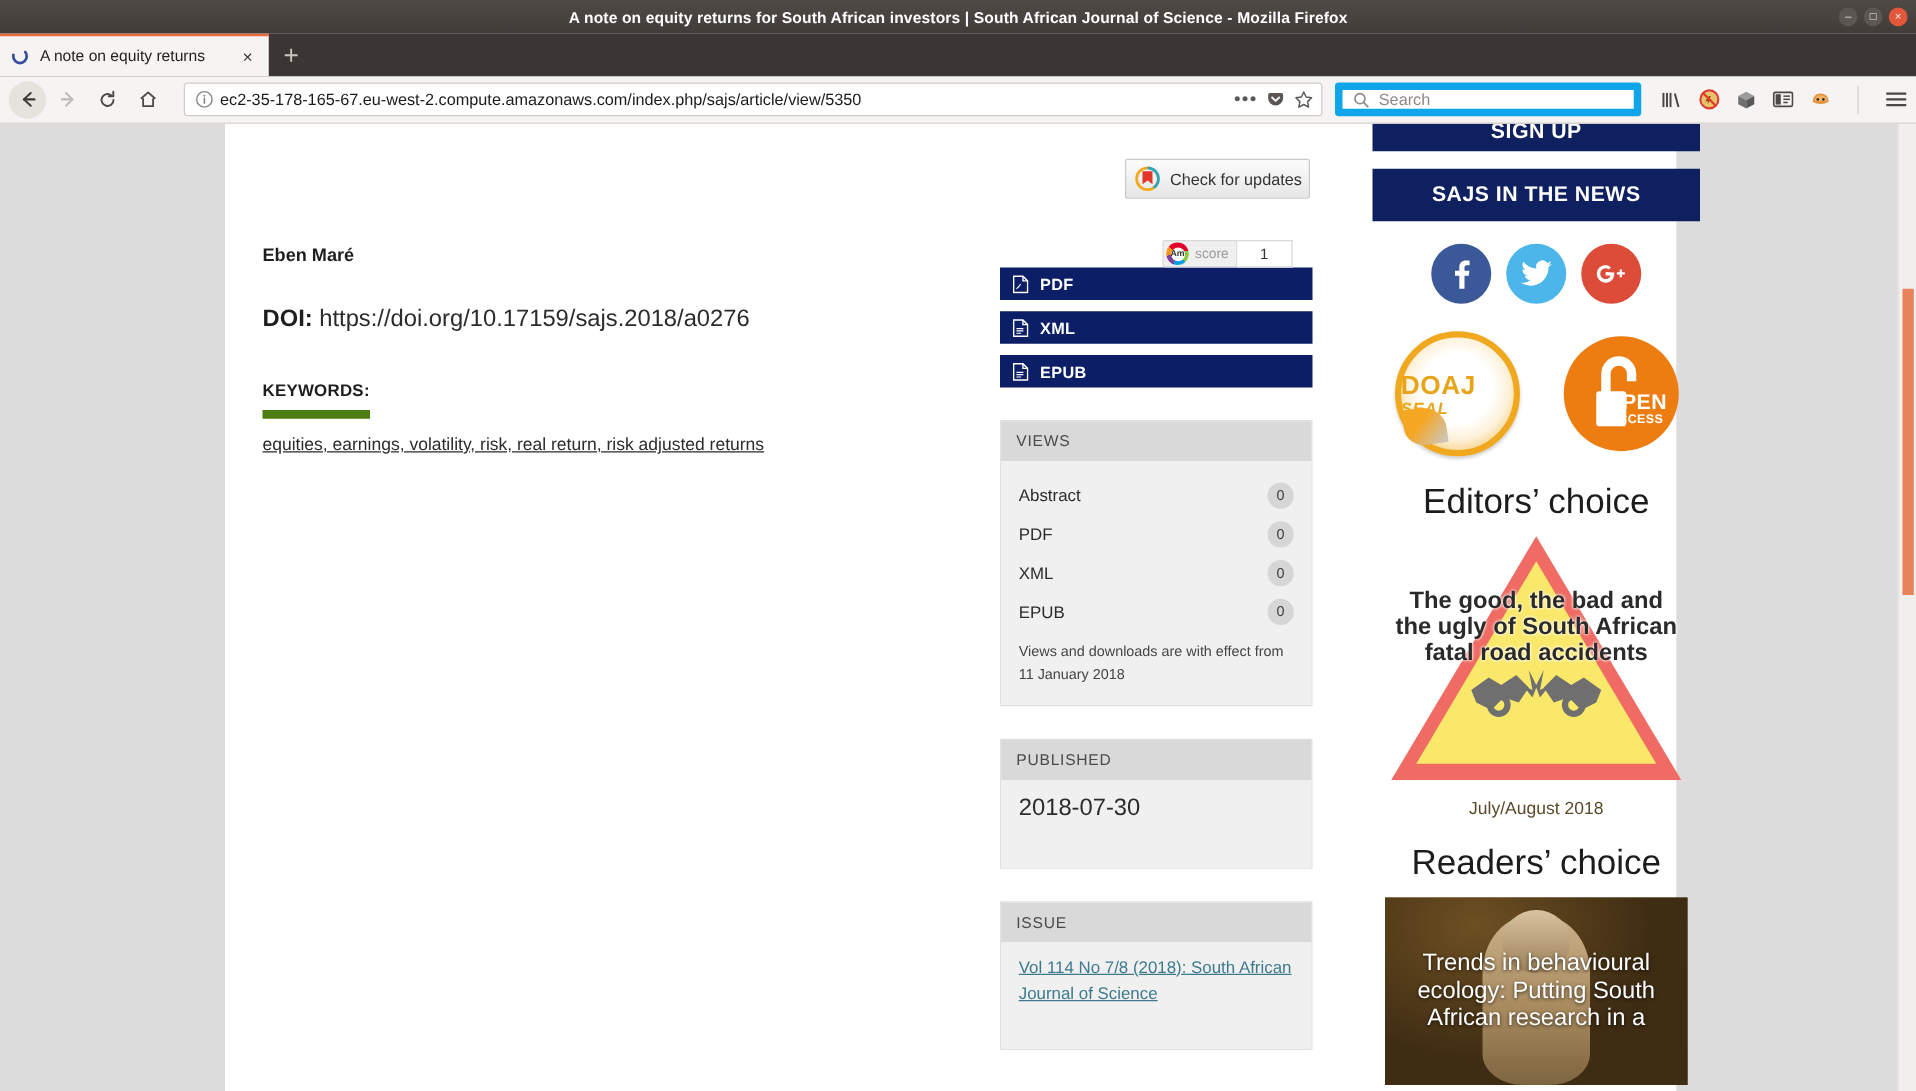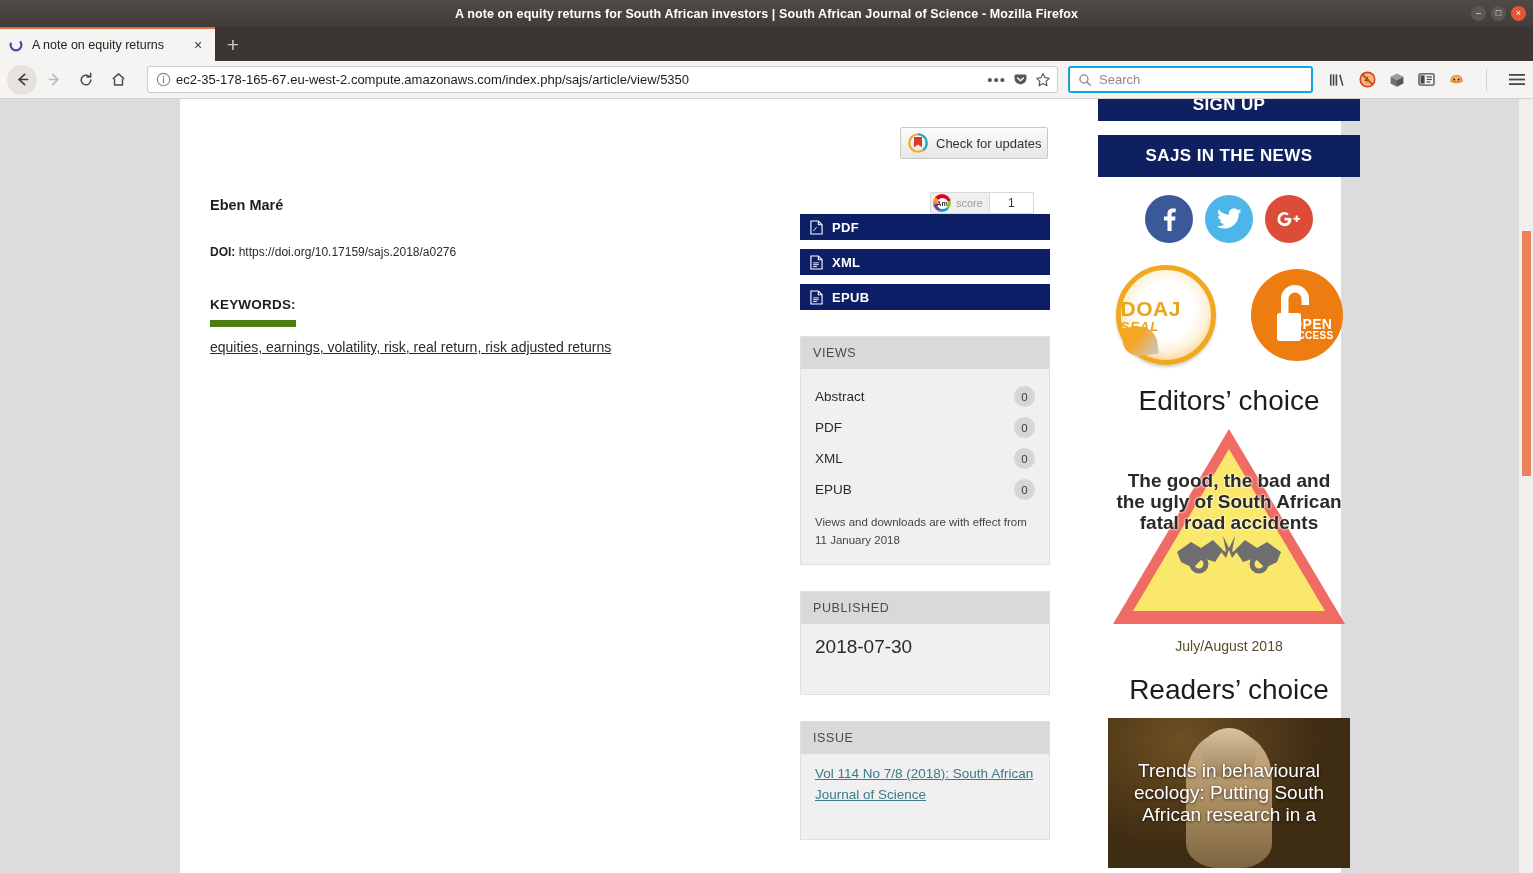--- a/index.html
+++ b/index.html
@@ -110,21 +110,21 @@
   }
   .url-text {
     flex: 1 1 auto;
     font-size: 13px; color: #1d1b19;
     white-space: nowrap; overflow: hidden;
   }
   .url-icons { display: flex; align-items: center; gap: 7px; flex: 0 0 auto; padding-left: 6px; color: #5a5653; }
   .searchbar {
     width: 245px; height: 27px;
     background: #ffffff;
-    border: 2px solid #0ea5e9;
+    border: 6px solid #0ea5e9;
     border-radius: 3px;
     display: flex; align-items: center;
     padding: 0 8px;
     flex: 0 0 auto;
   }
   .search-ph { font-size: 13px; color: #8c8885; margin-left: 7px; }
   .toolbar-icons {
     display: flex; align-items: center; gap: 13px;
     margin-left: 14px; flex: 0 0 auto;
     color: #4b4845;
@@ -174,21 +174,21 @@
   
   .author-name {
     font-size: 14.5px; font-weight: bold; color: #1e1e1e;
     margin-top: 80px;
   }
   .author-affil {
     font-size: 13.5px; color: #8b8b8b;
     line-height: 1.5; margin-top: 3px;
     max-width: 460px;
   }
-  .doi-line { margin-top: 32px; font-size: 12px; color: #2b2b2b; }
+  .doi-line { margin-top: 32px; font-size: 19px; color: #2b2b2b; }
   .doi-label { font-weight: bold; color: #1e1e1e; }
   .kw-head {
     margin-top: 38px;
     font-size: 13.5px; font-weight: bold; color: #1e1e1e;
     letter-spacing: 0.2px;
     display: inline-block;
     padding-bottom: 8px;
     border-bottom: 7px solid #4d7c0f;
   }
   .kw-list { margin-top: 12px; font-size: 14px; color: #2b2b2b; text-decoration: underline; }
@@ -329,21 +329,21 @@
     background: linear-gradient(135deg, #f5a623 40%, #c9c9c9 100%);
     border-radius: 0 60% 0 50%;
     transform: rotate(-8deg);
   }
   .oa {
     width: 92px; height: 92px; border-radius: 50%;
     background: #ee7d11;
     display: flex; flex-direction: column; align-items: center; justify-content: center;
     position: relative;
   }
-  .oa .oa1 { font-size: 14px; font-weight: bold; color: #fff; letter-spacing: .3px; }
+  .oa .oa1 { font-size: 17px; font-weight: bold; color: #fff; letter-spacing: .3px; }
   .oa .oa2 { font-size: 10px; font-weight: bold; color: #fff; letter-spacing: .3px; margin-top: -2px;}
   .oa-textwrap { position: absolute; right: 9px; bottom: 20px; text-align: center; }
 
   .choice-title {
     text-align: center;
     font-size: 28px; color: #1c1c1c;
     font-weight: normal;
     margin-top: 20px; margin-bottom: 12px;
   }
   .warn-wrap {

